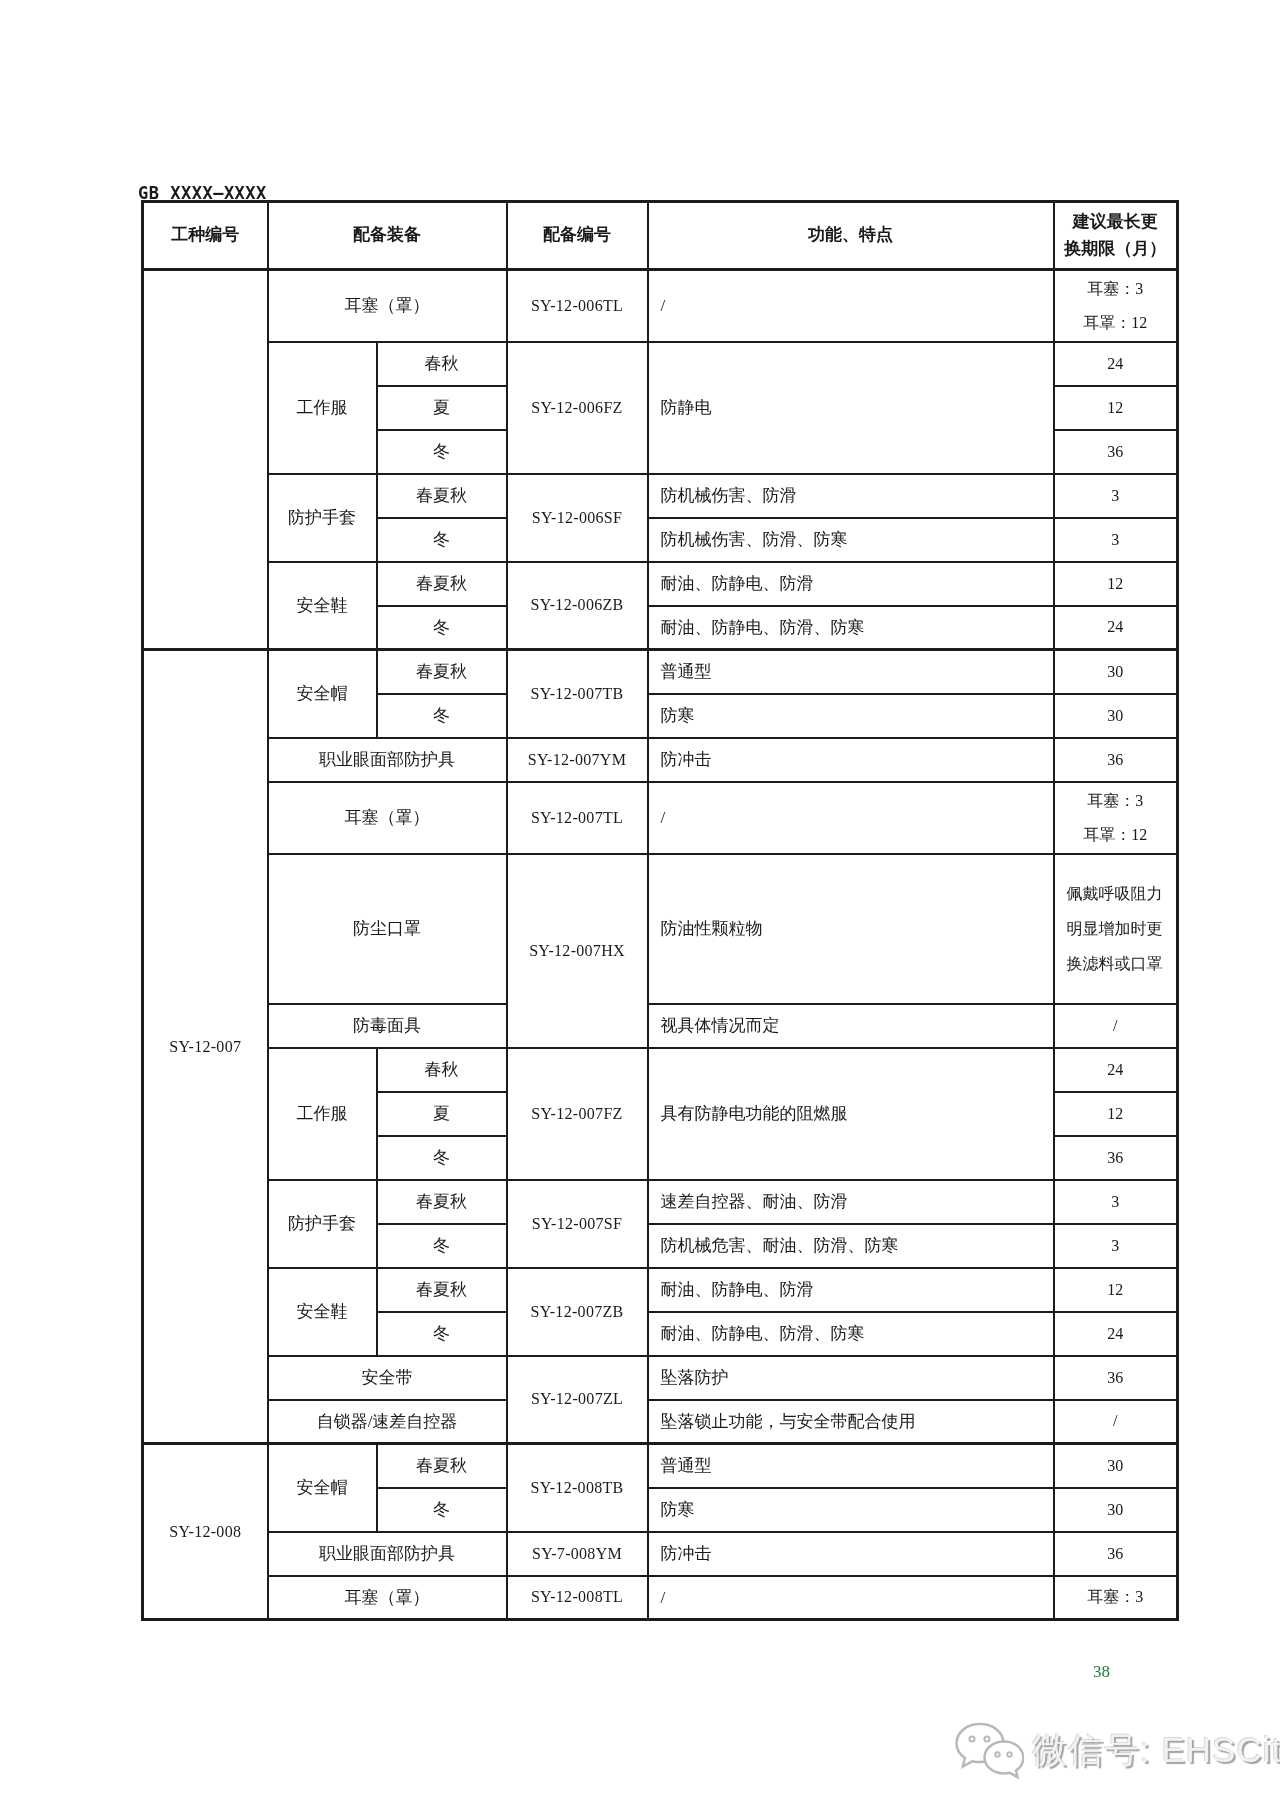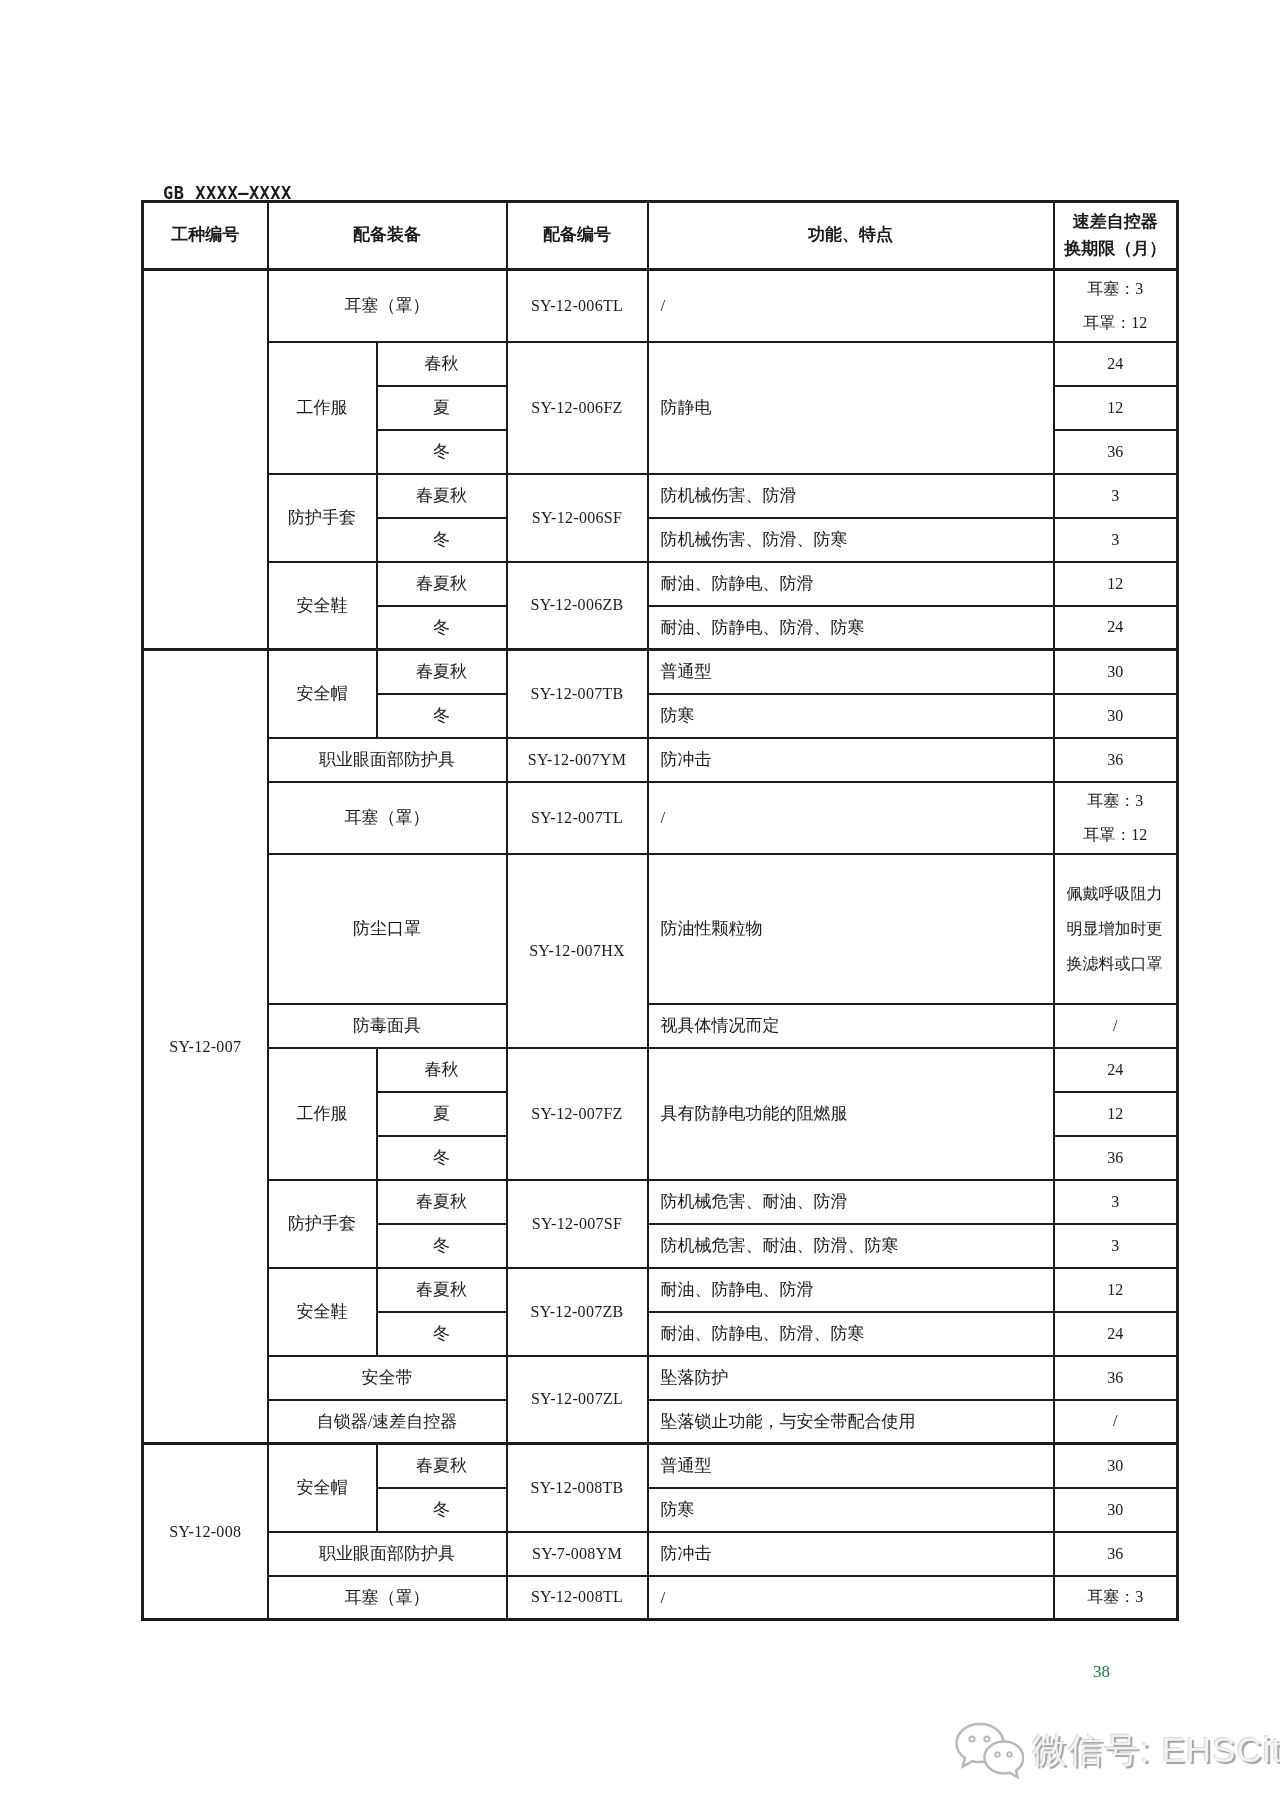--- a/index.html
+++ b/index.html
@@ -3,21 +3,21 @@
 <meta charset="utf-8">
 <style>
   :root{
     --border:#1c1c1c; --text:#1a1a1a; --watermark:#b9b9b9; --page-bg:#ffffff;
   }
   html,body{margin:0;padding:0;}
   body{background:#fff;font-family:"Liberation Serif","DejaVu Serif",serif;color:var(--text);}
   .page{position:relative;width:1280px;height:1810px;background:var(--page-bg);overflow:hidden;}
 
   .doc-code{
-    position:absolute;left:163px;top:183px;
+    position:absolute;left:138px;top:183px;
     font-family:"DejaVu Sans Mono",monospace;
     font-size:17px;font-weight:600;letter-spacing:0.5px;color:var(--text);
   }
 
   .tbl-wrap{position:absolute;left:141px;top:200px;}
   table{
     border-collapse:collapse;table-layout:fixed;width:1035px;
     border:3px solid var(--border);
   }
   th,td{
@@ -81,21 +81,21 @@
         <col style="width:141px">
           <col style="width:406px">
           <col style="width:124px">
       </colgroup>
       <thead>
         <tr>
           <th>工种编号</th>
           <th colspan="2">配备装备</th>
           <th>配备编号</th>
           <th>功能、特点</th>
-          <th>速差自控器
+          <th>建议最长更
 换期限（月）</th>
         </tr>
       </thead>
       <tbody>
 
         <tr class="h-tall sec-start">
           <td class="worker" rowspan="8"></td>
           <td colspan="2">耳塞（罩）</td>
           <td class="code">SY-12-006TL</td>
           <td class="feature">/</td>
@@ -191,21 +191,21 @@
           <td class="period">12</td>
         </tr>
         <tr>
           <td>冬</td>
           <td class="period">36</td>
         </tr>
         <tr>
           <td rowspan="2">防护手套</td>
           <td>春夏秋</td>
           <td class="code" rowspan="2">SY-12-007SF</td>
-          <td class="feature">防机械危害、耐油、防滑</td>
+          <td class="feature">速差自控器、耐油、防滑</td>
           <td class="period">3</td>
         </tr>
         <tr>
           <td>冬</td>
           <td class="feature">防机械危害、耐油、防滑、防寒</td>
           <td class="period">3</td>
         </tr>
         <tr>
           <td rowspan="2">安全鞋</td>
           <td>春夏秋</td>

